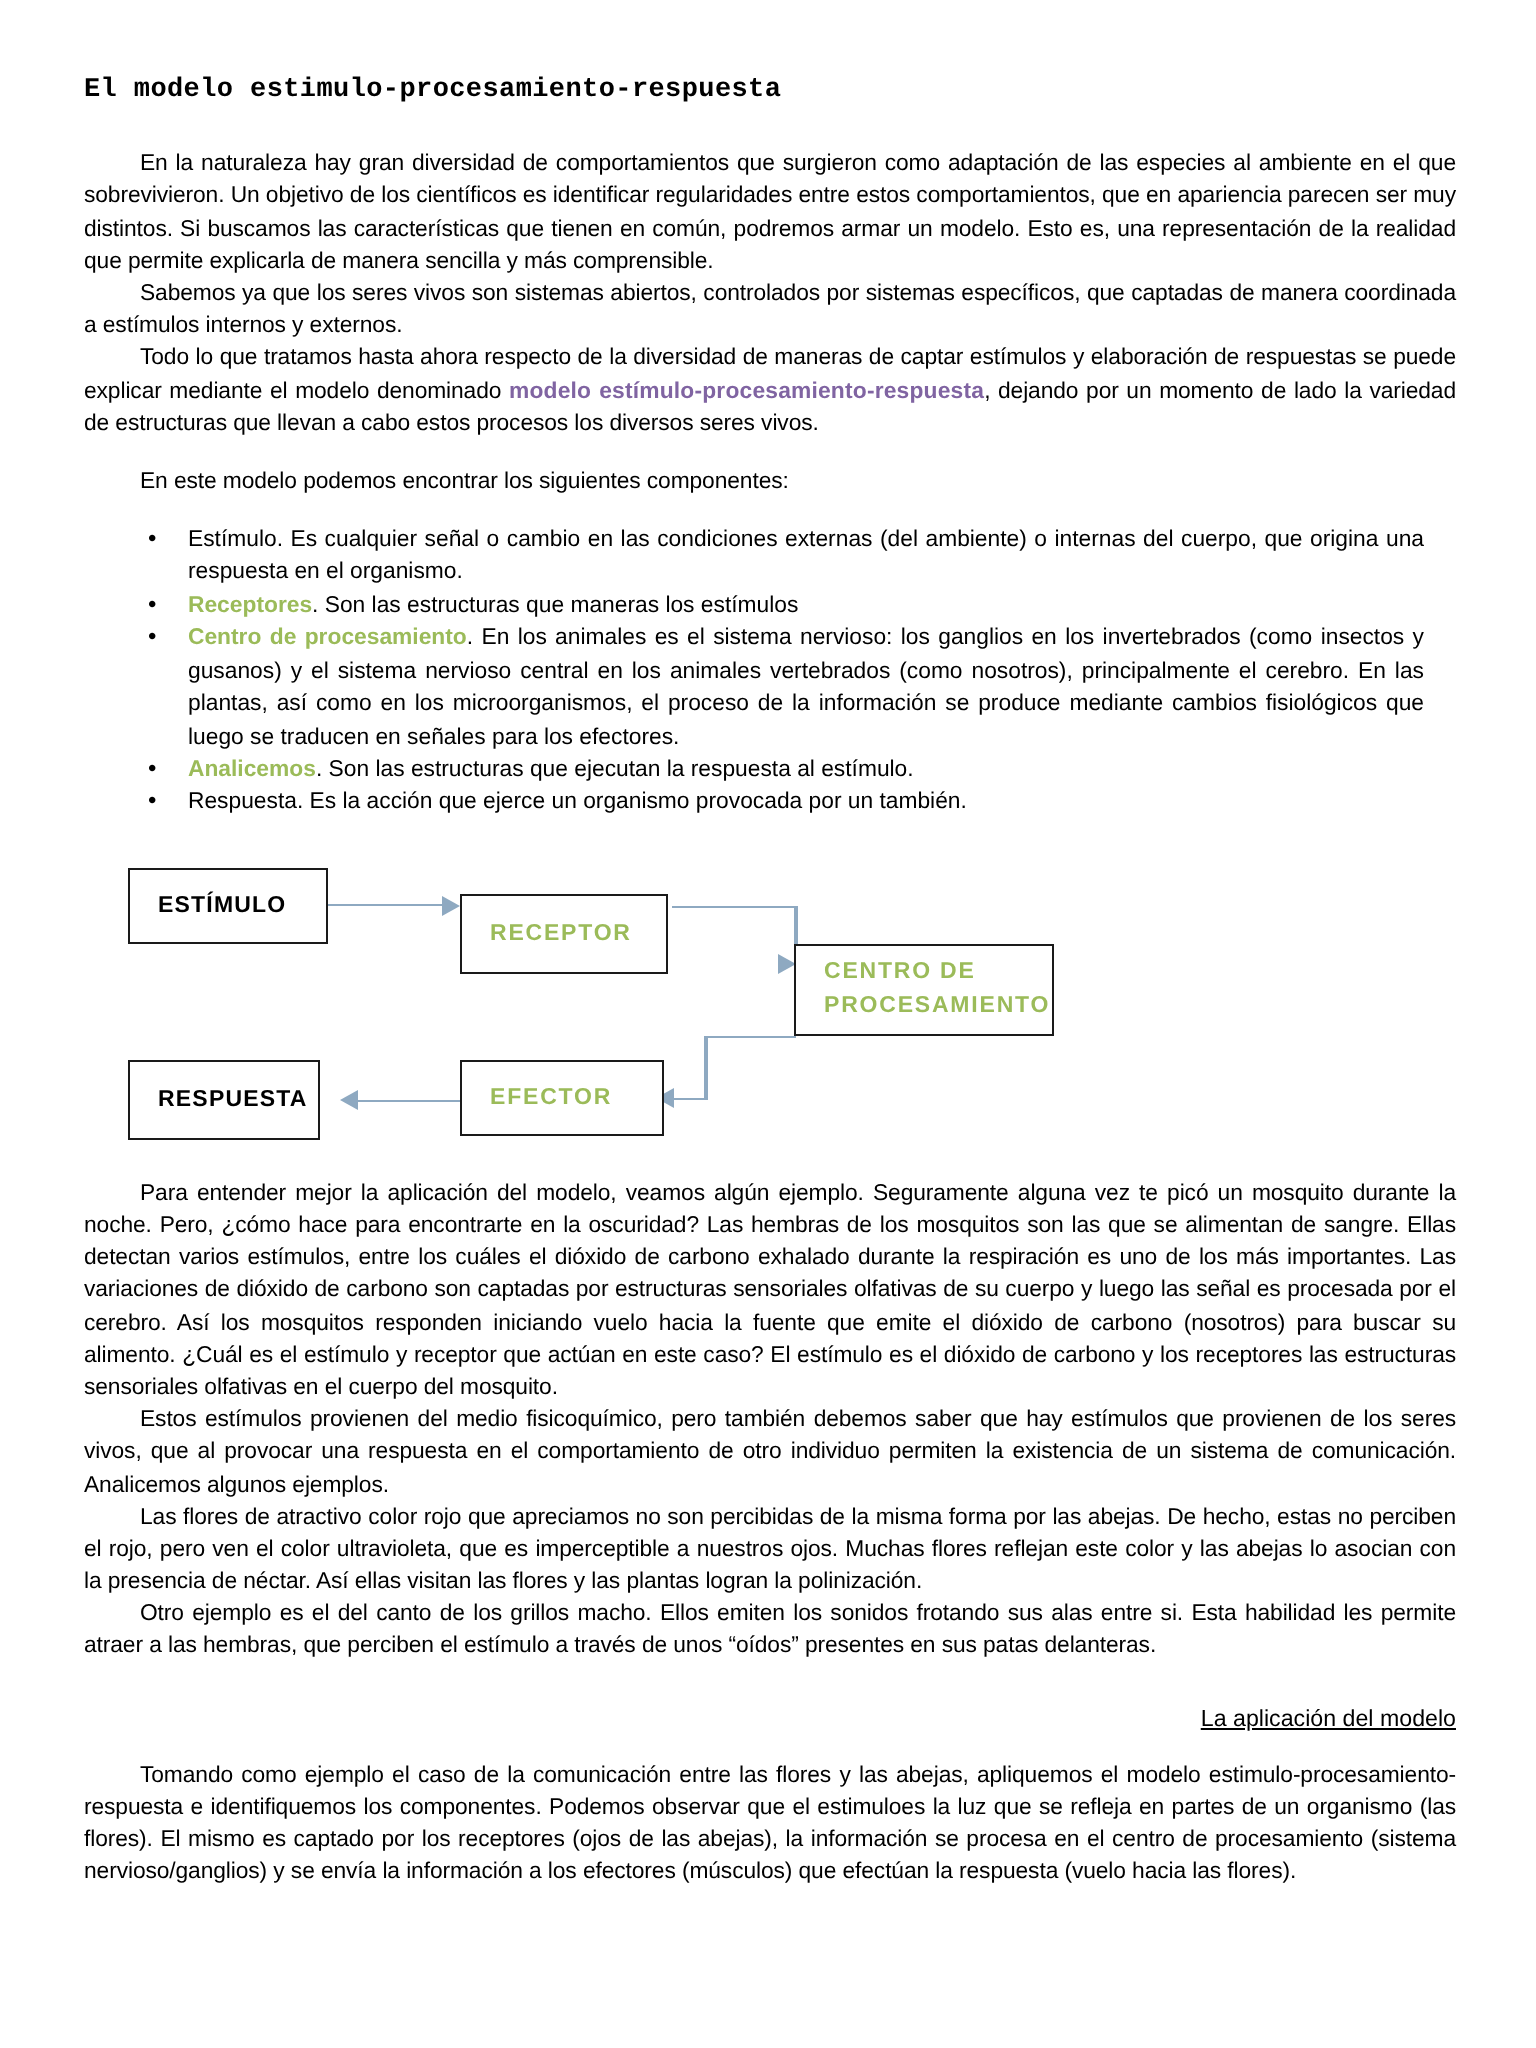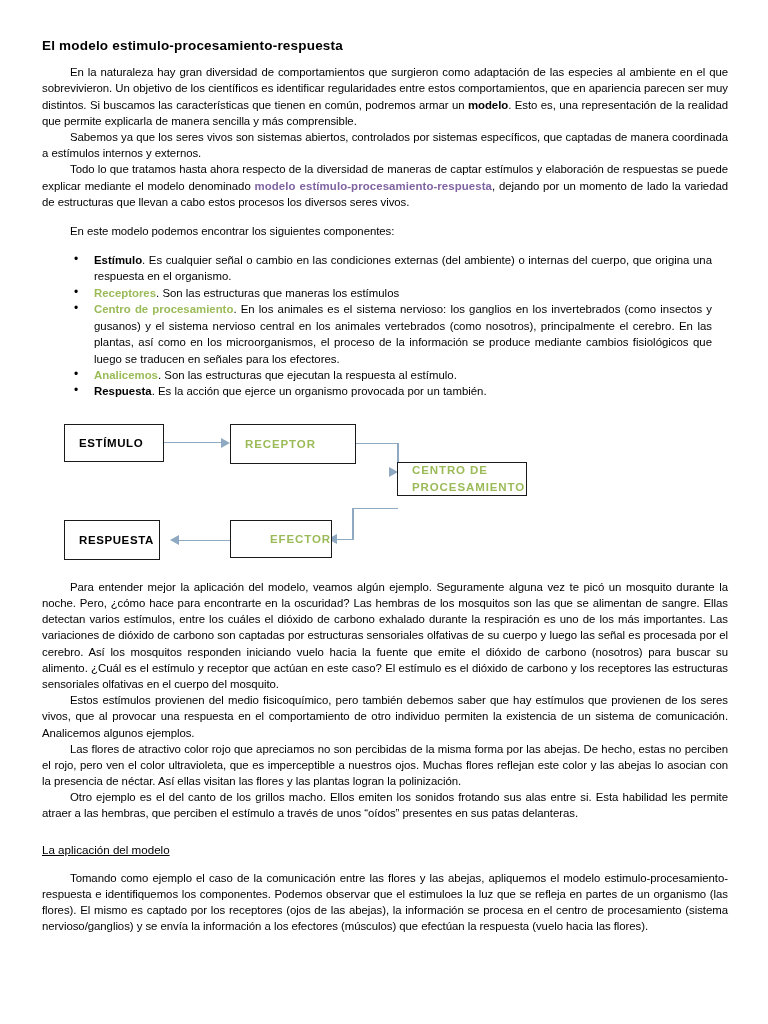--- a/index.html
+++ b/index.html
@@ -22,38 +22,39 @@
     width: 768px;
     height: 1024px;
     box-sizing: border-box;
     padding: 38px 40px 0 42px;
   }
 
   h1.doc-title {
     font-size: 13.5px;
     font-weight: bold;
     letter-spacing: 0.2px;
-    margin: 0 0 10px 0;
+    margin: 0 0 20px 0;
     line-height: 1.2;
+    font-family: Liberation Mono, monospace;
   }
 
   p.para {
     font-size: 11.4px;
     line-height: 1.42;
     margin: 0;
     text-align: justify;
     text-indent: 28px;
     letter-spacing: -0.05px;
   }
 
   .spacer-12 { height: 13px; }
   .spacer-8  { height: 9px; }
   .spacer-20 { height: 20px; }
 
-  strong.b { font-weight: bold; }
+  strong.b { font-weight: normal; }
   span.purple { color: #8064A2; font-weight: bold; letter-spacing: 0.1px; }
   span.green  { color: #9BBB59; font-weight: bold; }
 
   ul.components {
     list-style: none;
     margin: 0;
     padding: 0;
   }
   ul.components > li {
     position: relative;
@@ -91,23 +92,23 @@
     font-size: 11.5px;
     font-weight: bold;
     letter-spacing: 0.5px;
     z-index: 3;
   }
   .dbox.green-label { color: #9BBB59; letter-spacing: 0.9px; }
   .dbox.black-label { color: #000000; letter-spacing: 0.6px; }
   .dbox .two-line { line-height: 1.45; }
 
   .box-estimulo   { left: 22px;  top: 4px;   width: 100px; height: 38px; }
-  .box-receptor   { left: 188px; top: 4px;   width: 126px; height: 40px; }
-  .box-centro     { left: 355px; top: 42px;  width: 130px; height: 34px; }
-  .box-efector    { left: 188px; top: 100px; width: 102px; height: 38px; justify-content: flex-end; }
+  .box-receptor   { left: 188px; top: 17px;   width: 104px; height: 40px; }
+  .box-centro     { left: 355px; top: 42px;  width: 130px; height: 46px; }
+  .box-efector    { left: 188px; top: 100px; width: 102px; height: 38px; }
   .box-respuesta  { left: 22px;  top: 100px; width: 96px;  height: 40px; }
 
   .conn { position: absolute; background: #8EA9C1; z-index: 1; }
   .conn.h { height: 1.6px; }
   .conn.v { width: 1.6px; }
 
   .arrowhead {
     position: absolute;
     width: 0; height: 0;
     z-index: 2;
@@ -122,20 +123,21 @@
     border-bottom: 5px solid transparent;
     border-right: 9px solid #8EA9C1;
   }
 
   h2.subhead {
     font-size: 11.6px;
     font-weight: normal;
     text-decoration: underline;
     margin: 0;
     line-height: 1.3;
+    text-align: right;
   }
 </style>
 </head>
 <body>
 
 <div class="page">
 
   <h1 class="doc-title">El modelo estimulo-procesamiento-respuesta</h1>
 
   <p class="para"><span>En la naturaleza hay gran diversidad de comportamientos que surgieron como adaptación de las especies al ambiente en el que sobrevivieron. Un objetivo de los científicos es identificar regularidades  entre estos comportamientos, que en apariencia parecen ser muy distintos. Si buscamos las características que tienen en común, podremos armar un </span><strong class="b">modelo</strong><span>. Esto es, una representación de la realidad que permite explicarla de manera sencilla y más comprensible.</span></p>

